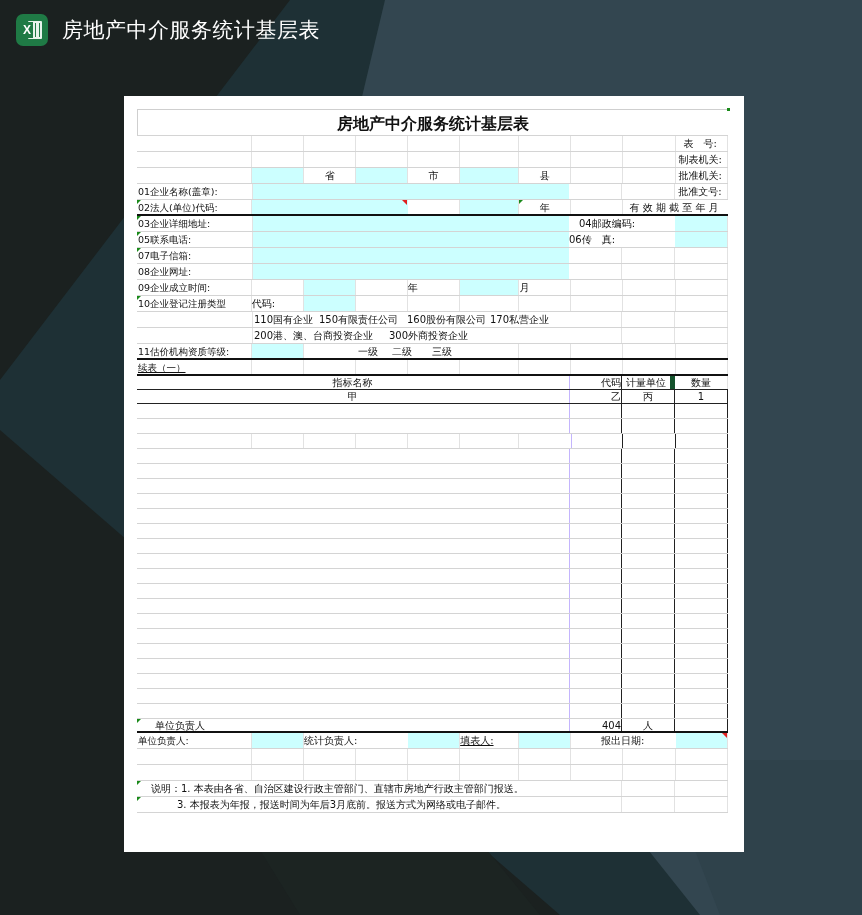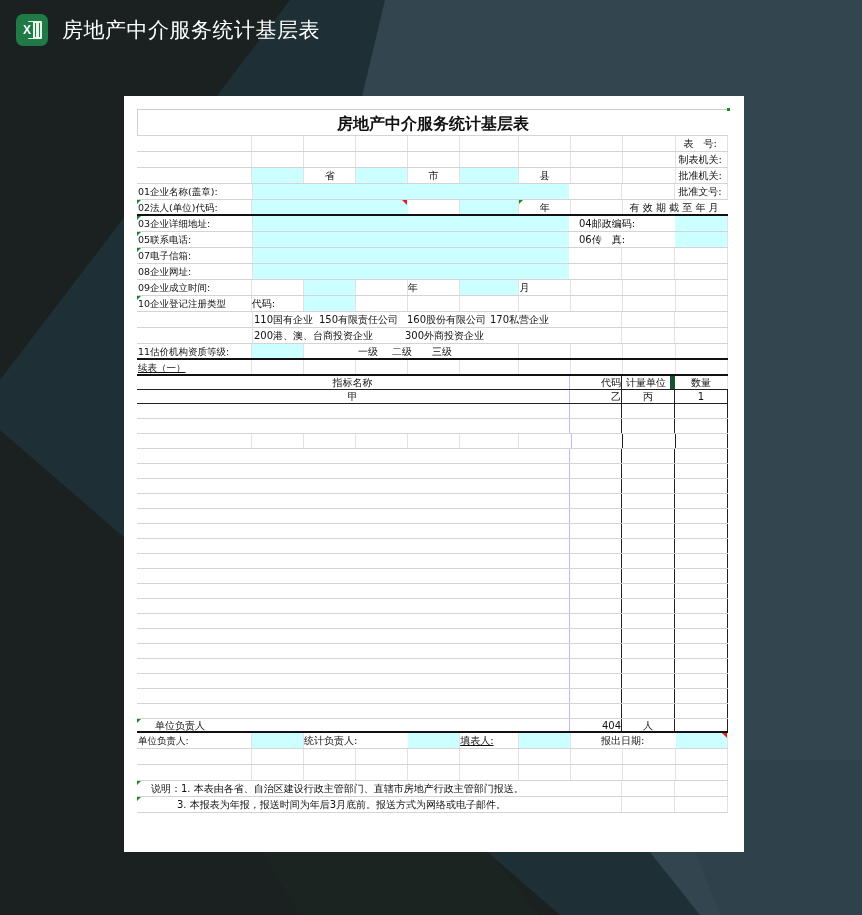--- a/index.html
+++ b/index.html
@@ -186,21 +186,21 @@
     <div class="row r15">
       <div class="cell c1 lbl tri-g">03企业详细地址:</div>
       <div class="cell cyan noborder" style="width:316px;"></div>
       <div class="cell noborder" style="width:106px; padding-left:10px;">04邮政编码:</div>
       <div class="cell c10 cyan"></div>
     </div>
 
     <div class="row r15">
       <div class="cell c1 lbl tri-g">05联系电话:</div>
       <div class="cell cyan noborder" style="width:316px;"></div>
-      <div class="cell noborder" style="width:106px; padding-left:10px;">06传　真:</div>
+      <div class="cell noborder" style="width:106px; padding-left:0;">06传　真:</div>
       <div class="cell c10 cyan"></div>
     </div>
 
     <div class="row r15">
       <div class="cell c1 lbl tri-g">07电子信箱:</div>
       <div class="cell cyan noborder" style="width:316px;"></div>
       <div class="cell c8"></div>
       <div class="cell c9"></div>
       <div class="cell c10"></div>
     </div>
@@ -249,21 +249,21 @@
       </div>
       <div class="cell c8"></div>
       <div class="cell c9"></div>
       <div class="cell c10"></div>
     </div>
 
     <div class="row r15">
       <div class="cell c1"></div>
       <div class="cell noborder" style="width:316px; position:relative;">
         <span class="abs" style="left:1px;">200港、澳、台商投资企业</span>
-        <span class="abs" style="left:152px;">300外商投资企业</span>
+        <span class="abs" style="left:136px;">300外商投资企业</span>
       </div>
       <div class="cell c8"></div>
       <div class="cell c9"></div>
       <div class="cell c10"></div>
     </div>
 
     <div class="row r15 thick-bottom">
       <div class="cell c1 lbl">11估价机构资质等级:</div>
       <div class="cell c2 cyan"></div>
       <div class="cell noborder" style="width:158px; position:relative;">

